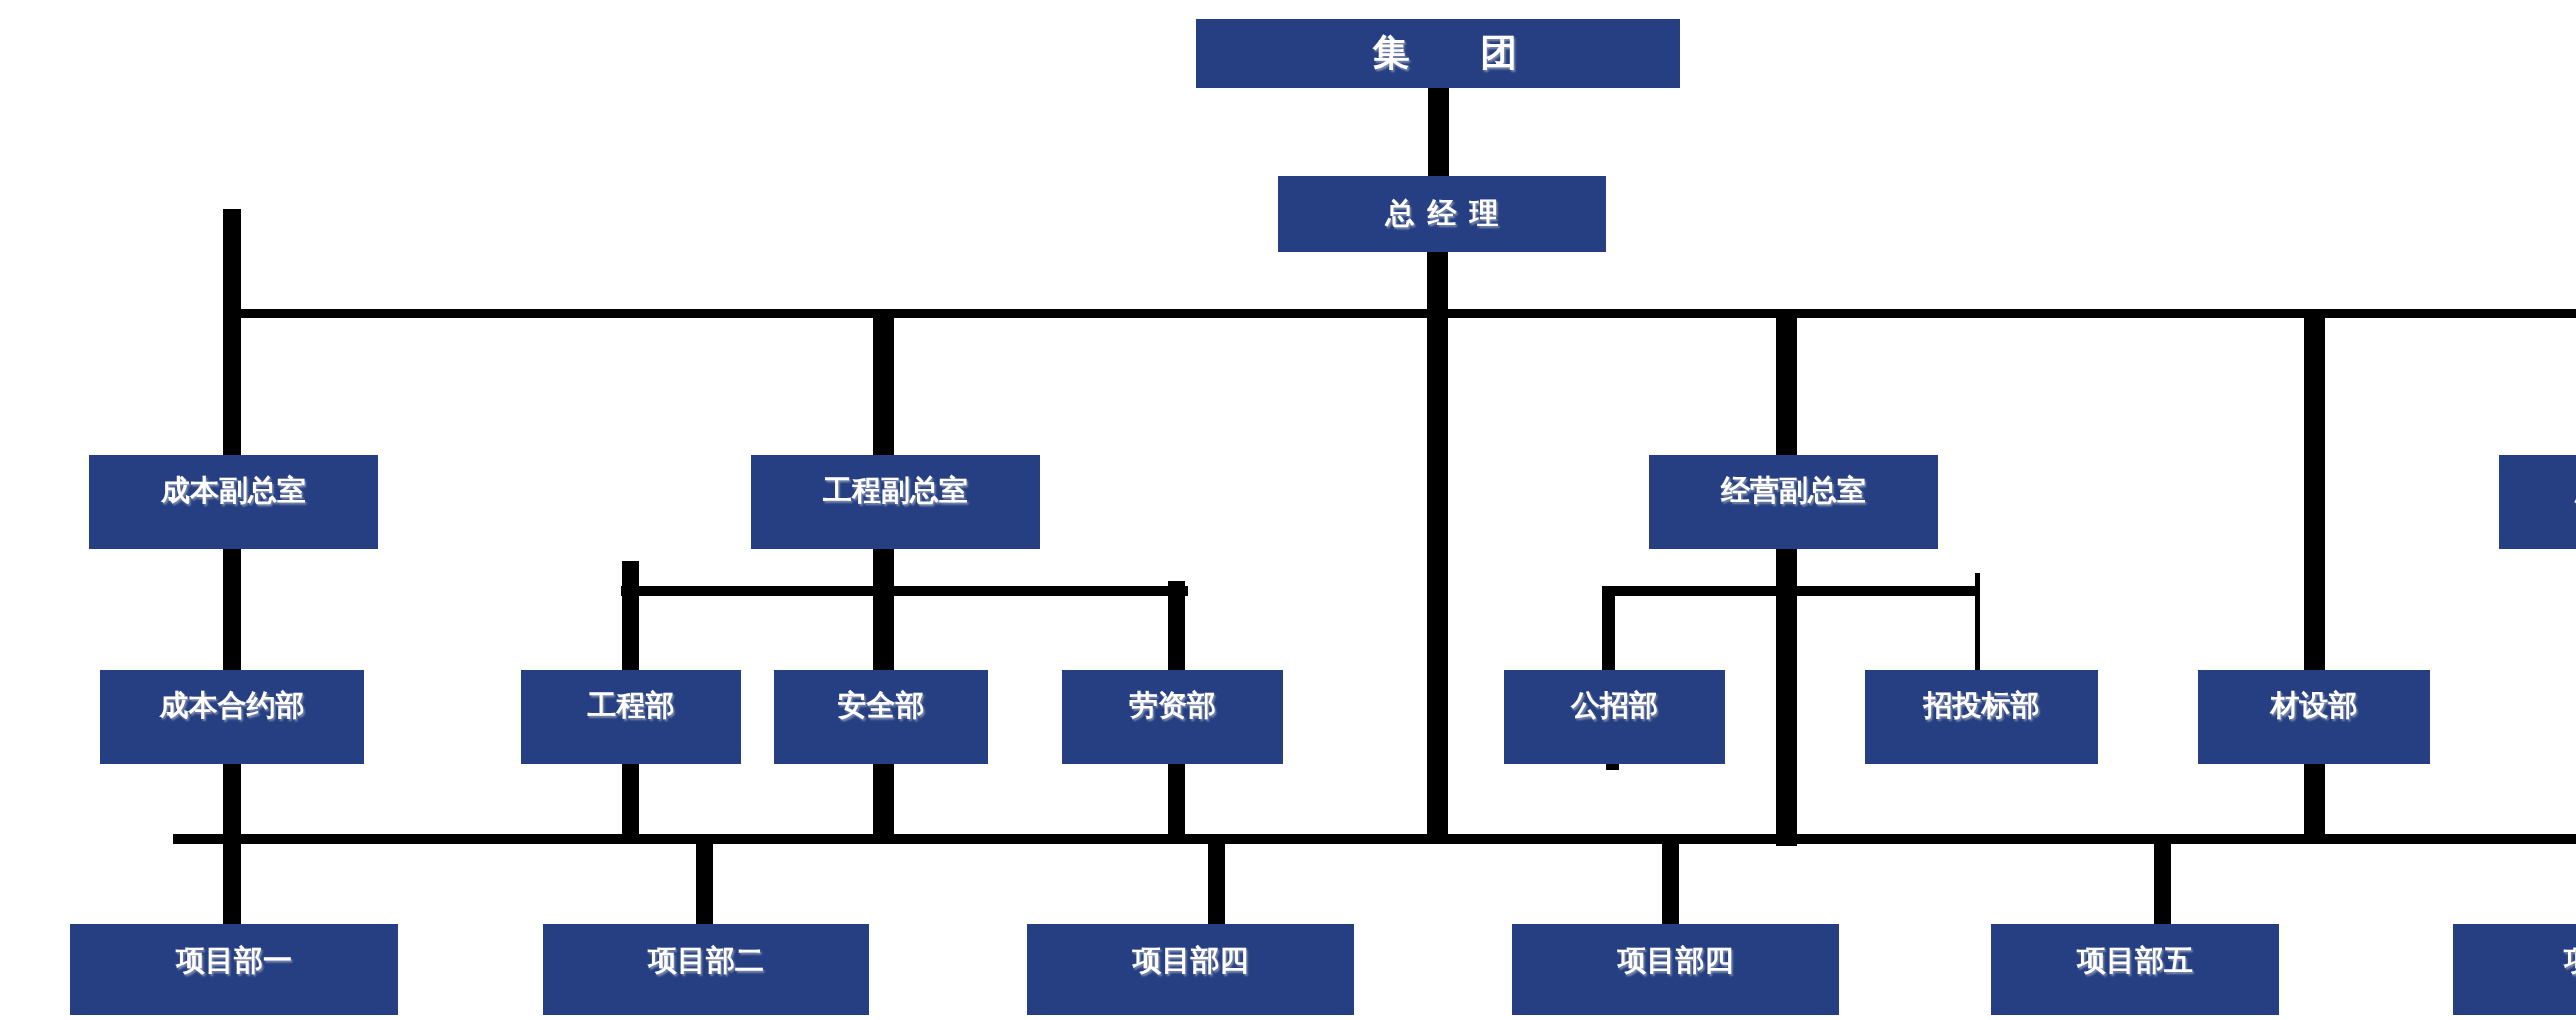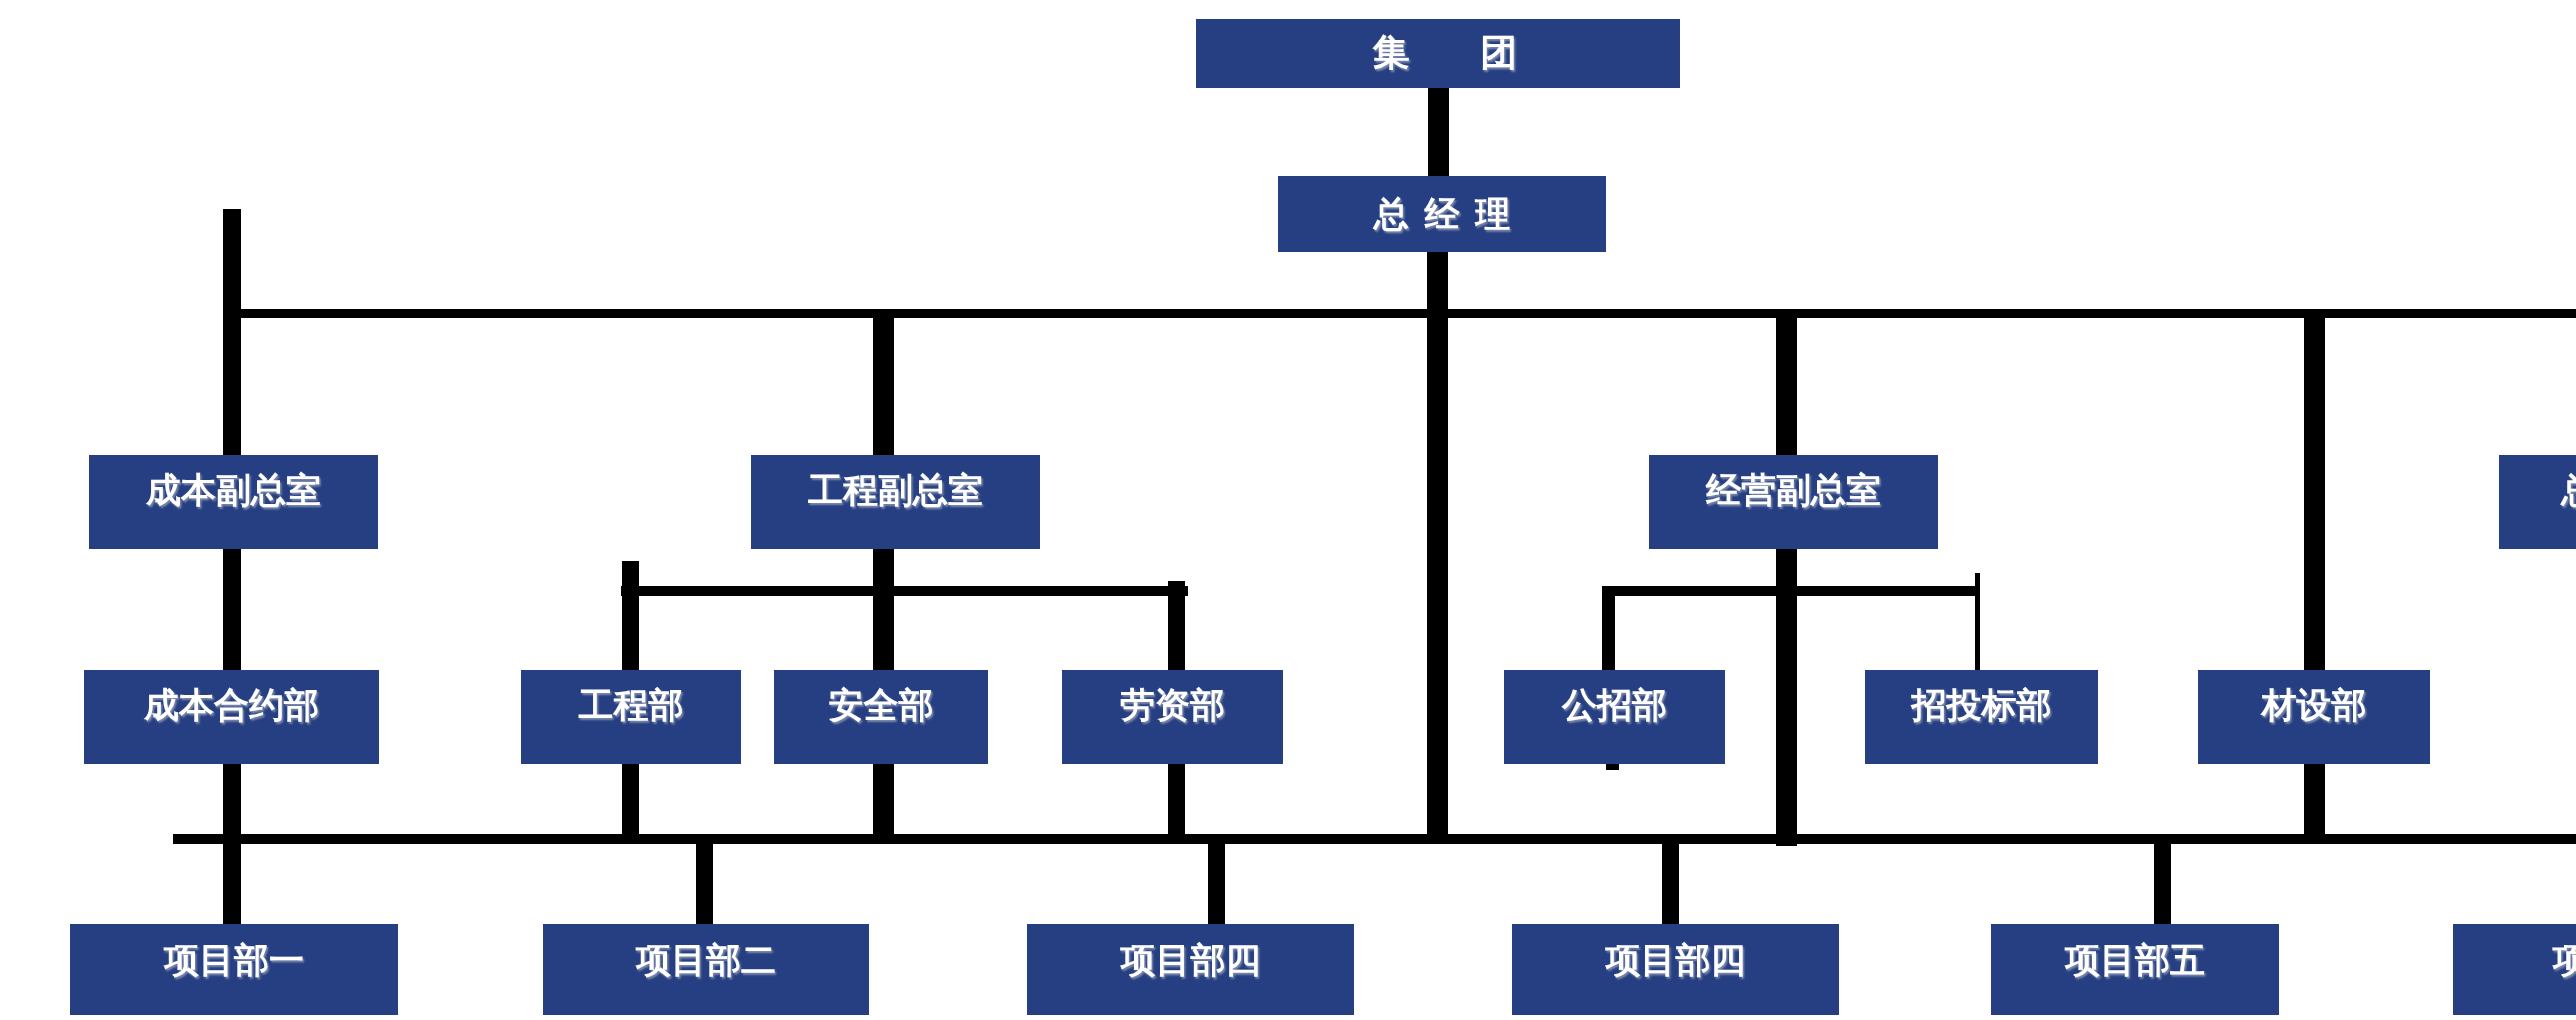--- a/index.html
+++ b/index.html
@@ -18,21 +18,21 @@
   }
   .node {
     position: absolute;
     z-index: 2;
     background: #253f82;
     color: #ffffff;
     display: flex;
     align-items: center;
     justify-content: center;
     font-weight: 700;
-    font-size: 35px;
+    font-size: 29px;
     text-shadow: 1.5px 2.1px 2.1px rgba(175,180,195,0.65);
     white-space: nowrap;
   }
   .node .lbl { display: inline-block; }
   
   .ls-xl { letter-spacing: 1.9em; margin-right: -1.9em; margin-left: 14px; }
   .ls-lg { letter-spacing: 0.85em; margin-right: -0.85em; }
   .ls-md { letter-spacing: 0.45em; margin-right: -0.45em; }
   .row2, .row3 { padding-bottom: 23px; }
   .row4 { padding-bottom: 17.5px; }
@@ -81,21 +81,21 @@
   <div class="node row2" style="left:751px; top:455px; width:289px; height:71px">
     <span class="lbl">工程副总室</span>
   </div>
   <div class="node row2" style="left:1649px; top:455px; width:289px; height:71px">
     <span class="lbl">经营副总室</span>
   </div>
   <div class="node row2" style="left:2499px; top:455px; width:289px; height:71px">
     <span class="lbl ls-lg">总工室</span>
   </div>
 
-  <div class="node row3" style="left:84px; top:670px; width:295px; height:71px">
+  <div class="node row3" style="left:100px; top:670px; width:264px; height:71px">
     <span class="lbl">成本合约部</span>
   </div>
   <div class="node row3" style="left:521px; top:670px; width:220px; height:71px">
     <span class="lbl">工程部</span>
   </div>
   <div class="node row3" style="left:774px; top:670px; width:214px; height:71px">
     <span class="lbl">安全部</span>
   </div>
   <div class="node row3" style="left:1062px; top:670px; width:221px; height:71px">
     <span class="lbl">劳资部</span>

